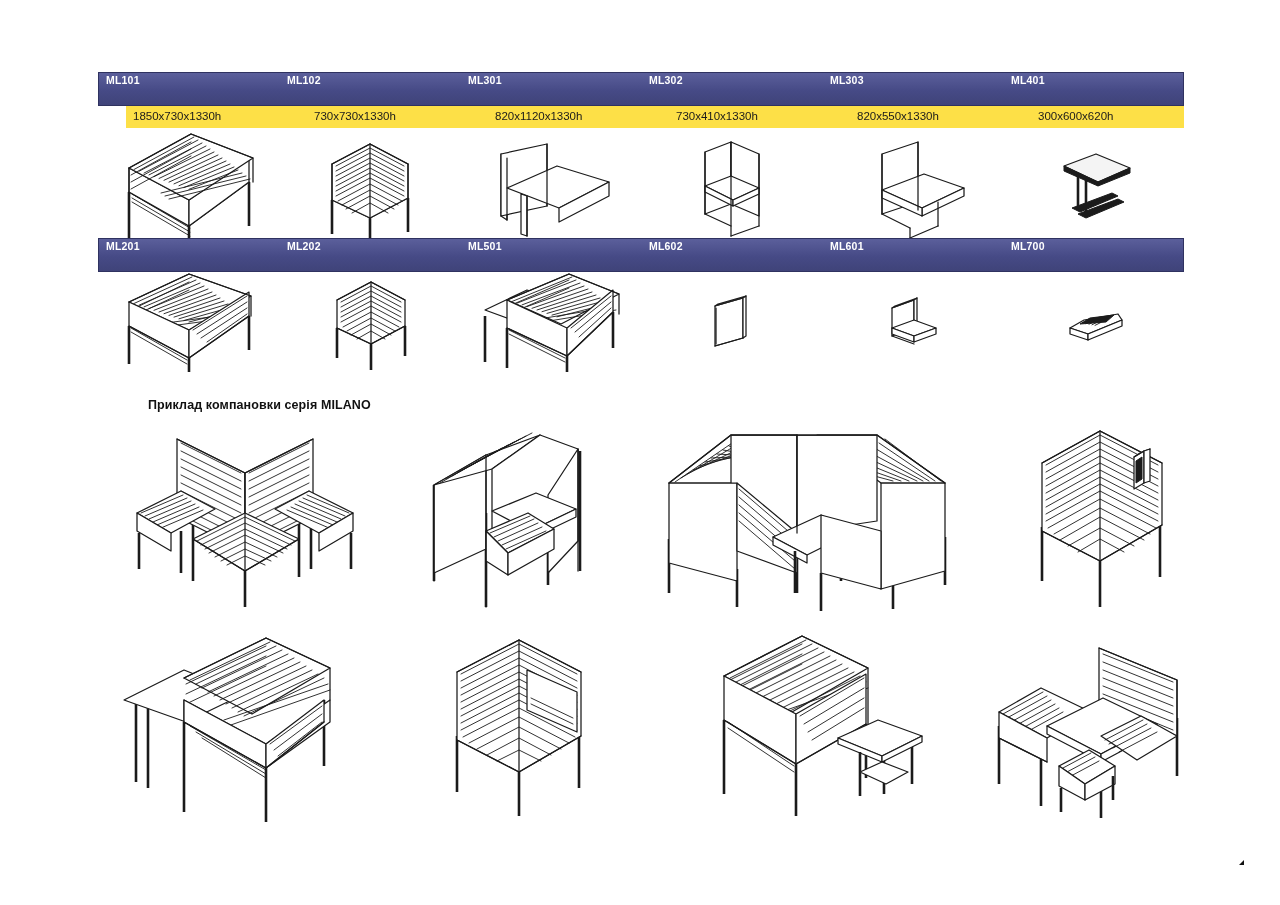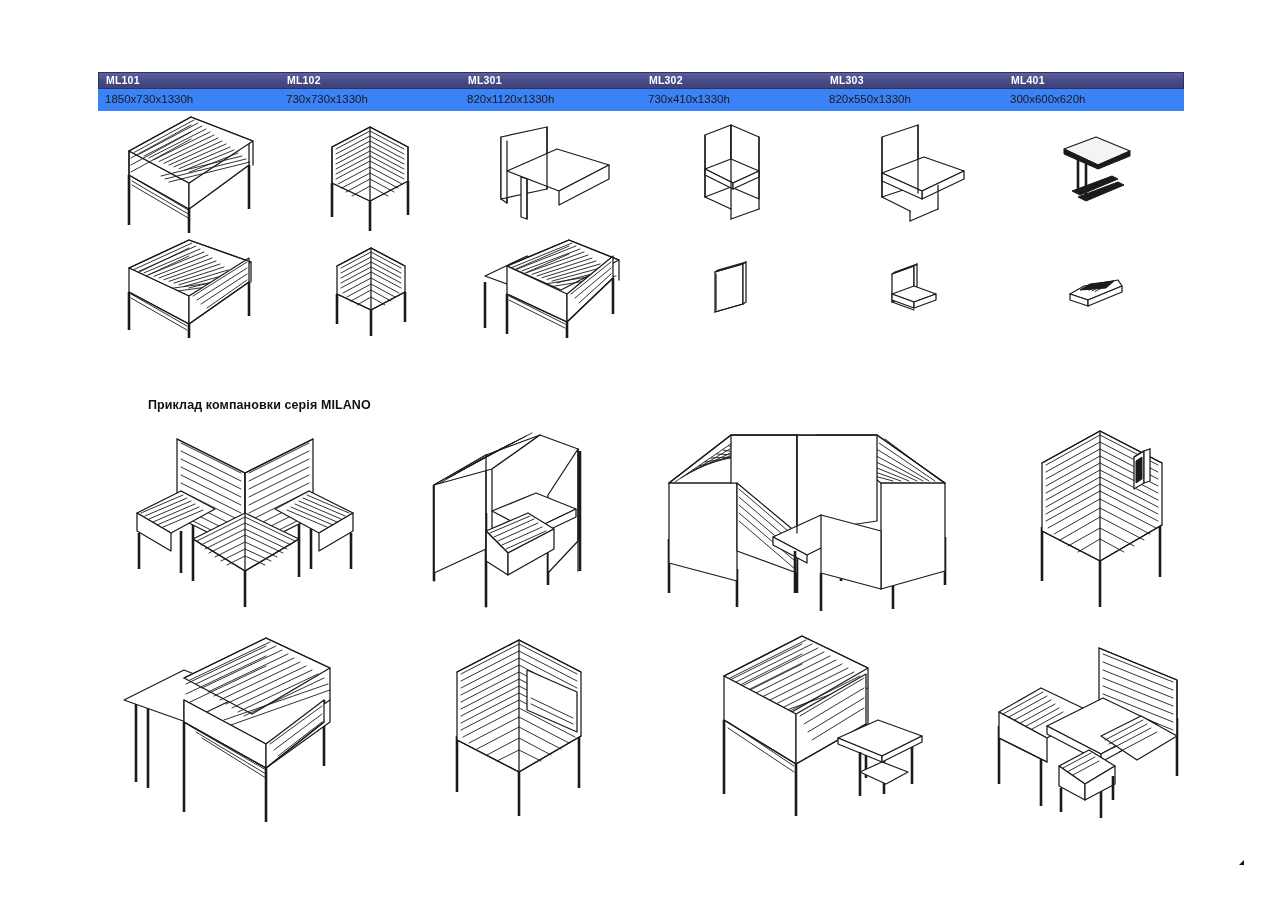--- a/index.html
+++ b/index.html
@@ -10,31 +10,31 @@
     color:#000;overflow:hidden;position:relative;
   }
   .page{position:relative;width:1280px;height:905px;}
 
   
   .cat-row{position:absolute;left:98px;width:1086px;}
   .cat-row.r1{top:72px;}
   .cat-row.r2{top:238px;}
 
   .hdr-bar{
-    display:flex;height:17px;
+    display:flex;height:34px;
     background:linear-gradient(180deg,#5b5f9b 0%,#464a86 55%,#3f4379 100%);
     border:1px solid #2f3260;box-sizing:border-box;
   }
   .hdr-cell{
     flex:0 0 181px;box-sizing:border-box;
     padding-left:7px;line-height:15px;
     font-size:10.5px;font-weight:bold;color:#ffffff;
     letter-spacing:.2px;white-space:nowrap;
   }
-  .dim-bar{display:flex;height:22px;background:#3b82f6;}
+  .dim-bar{display:flex;height:22px;background:#fde047;margin-left:28px;}
   .dim-cell{
     flex:0 0 181px;box-sizing:border-box;
     padding-left:7px;line-height:20px;
     font-size:11.5px;color:#1a1a1a;white-space:nowrap;
   }
 
   .fig-bar{display:flex;height:126px;}
   .fig-cell{
     flex:0 0 181px;position:relative;
     display:flex;align-items:center;justify-content:center;
@@ -226,20 +226,28 @@
             <path class="fillk" d="M44 84 L52 88 L90 72 L84 69 Z"></path>
           </g>
         </svg>
       </div>
 
     </div>
   </div>
 
   <div class="cat-row r2">
 
+    <div class="hdr-bar">
+      <div class="hdr-cell">ML201</div>
+      <div class="hdr-cell">ML202</div>
+      <div class="hdr-cell">ML501</div>
+      <div class="hdr-cell">ML602</div>
+      <div class="hdr-cell">ML601</div>
+      <div class="hdr-cell">ML700</div>
+    </div>
 
 
     <div class="fig-bar small">
 
       <div class="fig-cell">
         <svg width="176" height="100" viewBox="0 0 176 100">
           <g>
             <path class="ln-h" d="M28 54 L28 92"></path>
             <path class="ln-h" d="M88 86 L88 100"></path>
             <path class="ln-h" d="M148 44 L148 78"></path>

